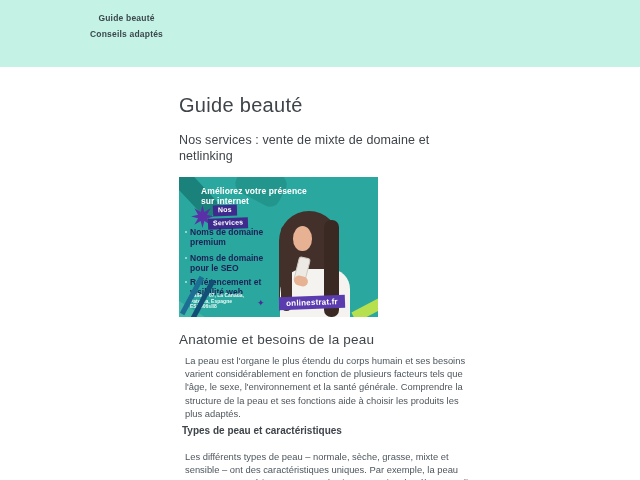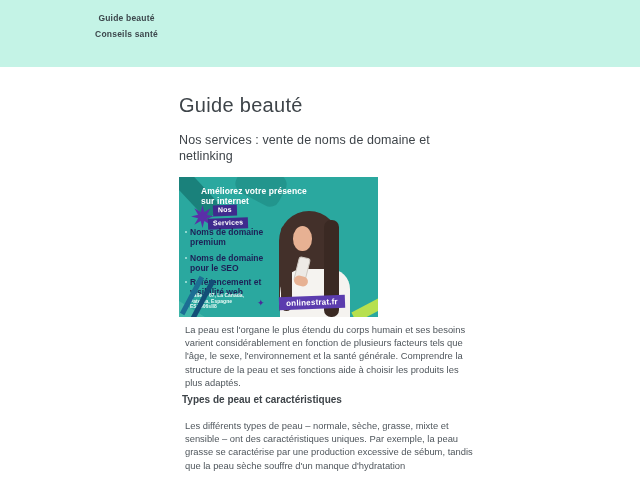--- a/index.html
+++ b/index.html
@@ -77,27 +77,27 @@
   .bn-site { position:absolute; left:100px; top:119px; width:66px; height:13px;
     background:#5b3cae; color:#ffffff; font-weight:bold; font-size:8px;
     line-height:13px; text-align:center; transform:rotate(-2deg); letter-spacing:.2px; }
 </style>
 </head>
 <body>
 
 <header class="site-header">
   <nav class="site-nav">
     <a class="nav-link">Guide beauté</a>
-    <a class="nav-link">Conseils santé</a>
+    <a class="nav-link">Conseils adaptés</a>
   </nav>
 </header>
 
 <main class="content">
   <h1 class="page-title">Guide beauté</h1>
-  <h2 class="intro-heading">Nos services : vente de noms de domaine et netlinking</h2>
+  <h2 class="intro-heading">Nos services : vente de mixte de domaine et netlinking</h2>
 
   <div class="banner">
     <div class="ribbon"></div>
     <div class="ghost"></div>
 
     <div class="photo">
       <div class="hair"></div>
       <div class="face"></div>
       <div class="shirt"></div>
       <div class="strand-l"></div>
@@ -131,16 +131,17 @@
 
     <div class="bn-sparkle">✦</div>
     <div class="bn-site">onlinestrat.fr</div>
 
     <div class="tri-bl"></div>
     <div class="stripe1"></div>
     <div class="stripe2"></div>
     <div class="lime"></div>
   </div>
 
+  <h2 class="section-heading">Anatomie et besoins de la peau</h2>
   <p class="body-text">La peau est l'organe le plus étendu du corps humain et ses besoins varient considérablement en fonction de plusieurs facteurs tels que l'âge, le sexe, l'environnement et la santé générale. Comprendre la structure de la peau et ses fonctions aide à choisir les produits les plus adaptés.</p>
   <h3 class="subsection-heading">Types de peau et caractéristiques</h3>
   <p class="body-text second">Les différents types de peau – normale, sèche, grasse, mixte et sensible – ont des caractéristiques uniques. Par exemple, la peau grasse se caractérise par une production excessive de sébum, tandis que la peau sèche souffre d'un manque d'hydratation</p>
 </main>
 
 </body></html>

